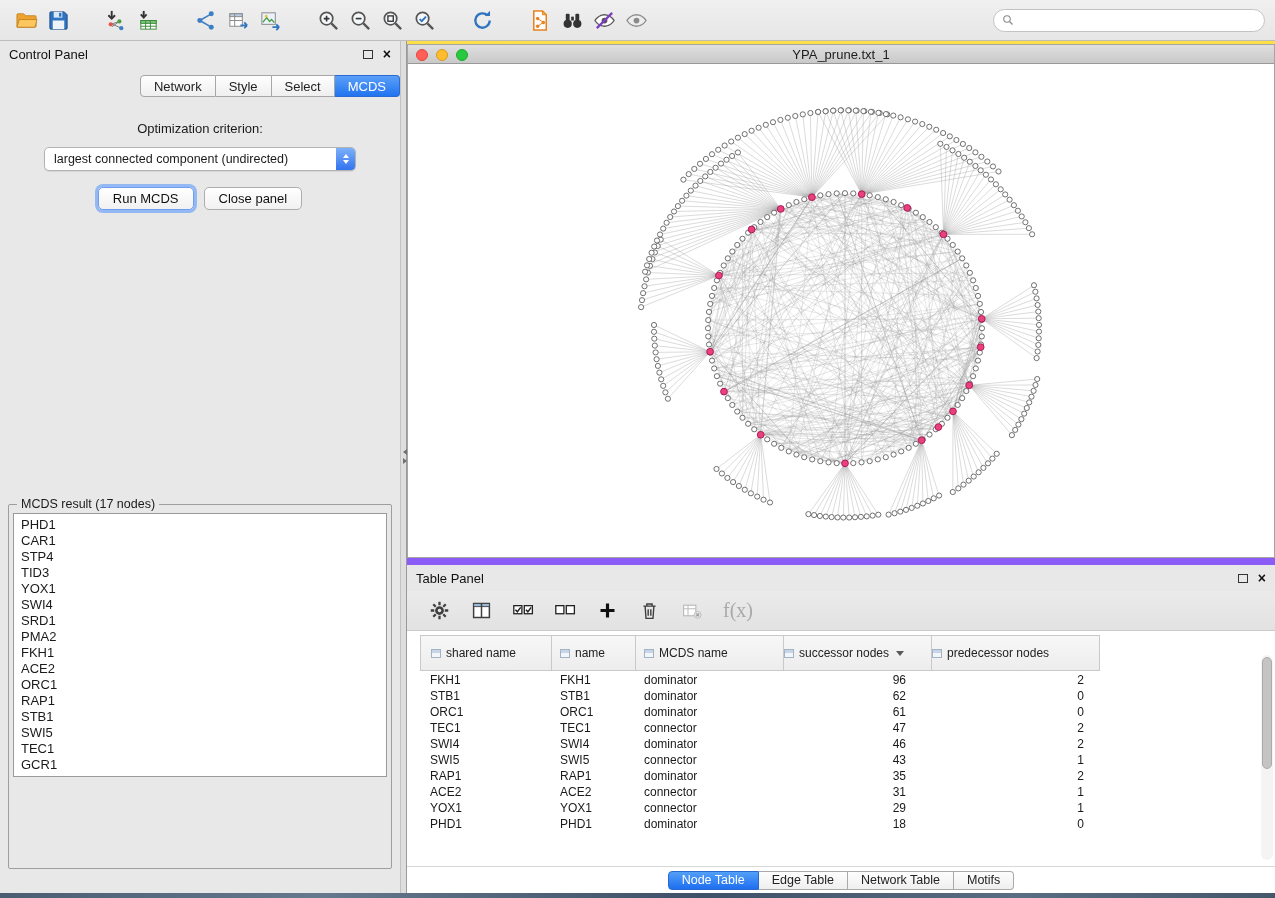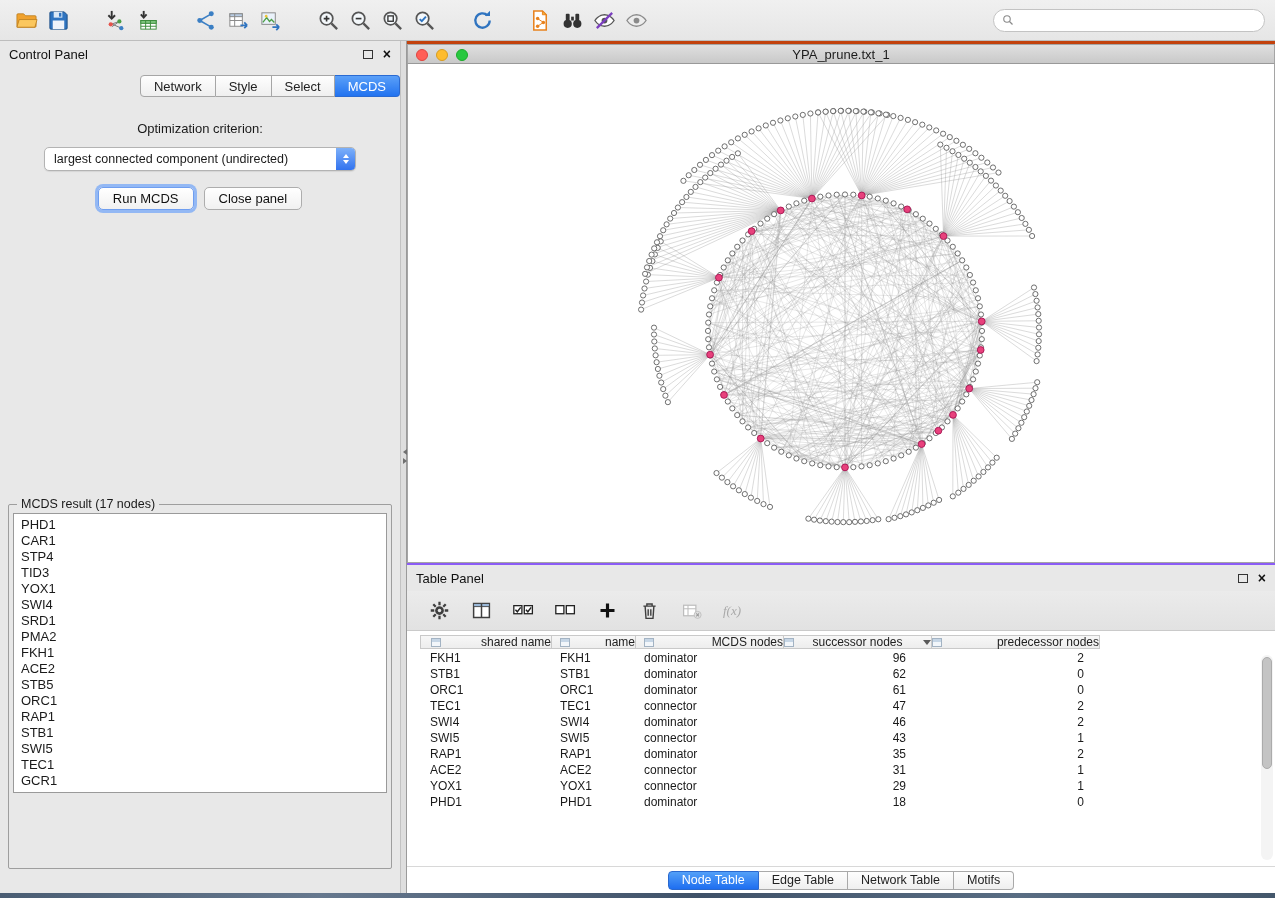--- a/index.html
+++ b/index.html
@@ -47,40 +47,40 @@
   .mitem { font-size:13px; line-height:16px; padding-left:7px; }
 
   
   .vsplit { width:7px; flex:none; background:#dedede; border-left:1px solid #c2c2c2; border-right:1px solid #9a9a9a; position:relative; }
   .vsplit .arrows { position:absolute; top:408px; left:0; width:7px; display:flex; flex-direction:column; align-items:center; gap:3px; }
   .arr-l { width:0;height:0;border-top:3px solid transparent;border-bottom:3px solid transparent;border-right:4px solid #707070; }
   .arr-r { width:0;height:0;border-top:3px solid transparent;border-bottom:3px solid transparent;border-left:4px solid #707070; }
 
   
   .right-col { flex:1; min-width:0; display:flex; flex-direction:column; background:#d6d6d6; }
-  .network-window { height:524px; flex:none; display:flex; flex-direction:column; border-bottom:2px solid #8b5cf6; padding-top:3px; background:#c2410c; }
+  .network-window { height:524px; flex:none; display:flex; flex-direction:column; border-bottom:7px solid #8b5cf6; padding-top:3px; background:#fde047; }
   .titlebar { height:20px; flex:none; background:linear-gradient(#dfdfdf,#c9c9c9); border:1px solid #a5a5a5; border-bottom:1px solid #999; position:relative; display:flex; align-items:center; justify-content:center; }
   .lights { position:absolute; left:8px; top:4px; display:flex; gap:8px; }
   .light { width:12px; height:12px; border-radius:50%; }
   .light.red { background:#ff5f57; border:0.5px solid #e0443e; }
   .light.yellow { background:#febc2e; border:0.5px solid #d89c1e; }
   .light.green { background:#28c840; border:0.5px solid #1aab29; }
   .net-title { font-size:13px; color:#1c1c1c; }
   .net-canvas { flex:1; background:#fff; border:1px solid #a5a5a5; border-top:none; position:relative; overflow:hidden; }
   .net-canvas svg { position:absolute; inset:0; width:100%; height:100%; }
 
   
   .table-panel { flex:1; min-height:0; display:flex; flex-direction:column; background:#e8e8e8; }
   .tp-toolbar { height:40px; flex:none; background:linear-gradient(#ebebeb,#e2e2e2); border-bottom:1px solid #cacaca; display:flex; align-items:center; padding-left:22px; gap:21px; }
   .tico { display:flex; align-items:center; justify-content:center; }
   .tico svg { width:21px; height:21px; }
-  .fx { font-family:"Liberation Serif", serif; font-style:italic; font-size:13px; color:#a9a9a9;text-align:center; }
+  .fx { font-family:"Liberation Serif", serif; font-size:20px; color:#a9a9a9;text-align:center; }
   .tp-table { flex:1; min-height:0; background:#fff; position:relative; overflow:hidden; padding:4px 0 0 13px; }
   .thead { display:flex; }
-  .th { height:14px; background:linear-gradient(#f7f7f7,#ededed); border:1px solid #c9c9c9; border-left:none; display:flex; align-items:center; justify-content:space-between; font-size:12px; color:#222; }
+  .th { height:36px; background:linear-gradient(#f7f7f7,#ededed); border:1px solid #c9c9c9; border-left:none; display:flex; align-items:center; justify-content:flex-start; font-size:12px; color:#222; }
   .th:first-child { border-left:1px solid #c9c9c9; }
   .hicon { width:10px; height:9px; border:1px solid #a3b3c3; background:#f2f6fa; box-shadow:inset 0 3px 0 #c6d6e6; margin-right:5px; flex:none; }
   .sort-dn { width:0; height:0; border-left:4px solid transparent; border-right:4px solid transparent; border-top:5px solid #5a5a5a; margin-left:7px; }
   .trow { display:flex; height:16px; align-items:center; }
   .cell { font-size:12px; line-height:16px; white-space:nowrap; overflow:hidden; }
   .c0 { width:132px; padding-left:10px; }
   .c1 { width:84px; padding-left:8px; }
   .c2 { width:148px; padding-left:8px; }
   .c3 { width:148px; }
   .c4 { width:168px; }
@@ -287,21 +287,20 @@
               <div class="mitem">PHD1</div>
               <div class="mitem">CAR1</div>
               <div class="mitem">STP4</div>
               <div class="mitem">TID3</div>
               <div class="mitem">YOX1</div>
               <div class="mitem">SWI4</div>
               <div class="mitem">SRD1</div>
               <div class="mitem">PMA2</div>
               <div class="mitem">FKH1</div>
               <div class="mitem">ACE2</div>
-              <div class="mitem">STB5</div>
               <div class="mitem">ORC1</div>
               <div class="mitem">RAP1</div>
               <div class="mitem">STB1</div>
               <div class="mitem">SWI5</div>
               <div class="mitem">TEC1</div>
               <div class="mitem">GCR1</div>
             </div>
         </fieldset>
       </div>
     </div>
@@ -1304,21 +1303,21 @@
             <div class="th c0">
                 <span class="hicon"></span>
                 <span>shared name</span>
               </div>
             <div class="th c1">
                 <span class="hicon"></span>
                 <span>name</span>
               </div>
             <div class="th c2">
                 <span class="hicon"></span>
-                <span>MCDS nodes</span>
+                <span>MCDS name</span>
               </div>
             <div class="th c3">
                 <span class="hicon"></span>
                 <span>successor nodes</span>
                 <span class="sort-dn"></span>
               </div>
             <div class="th c4">
                 <span class="hicon"></span>
                 <span>predecessor nodes</span>
               </div>

